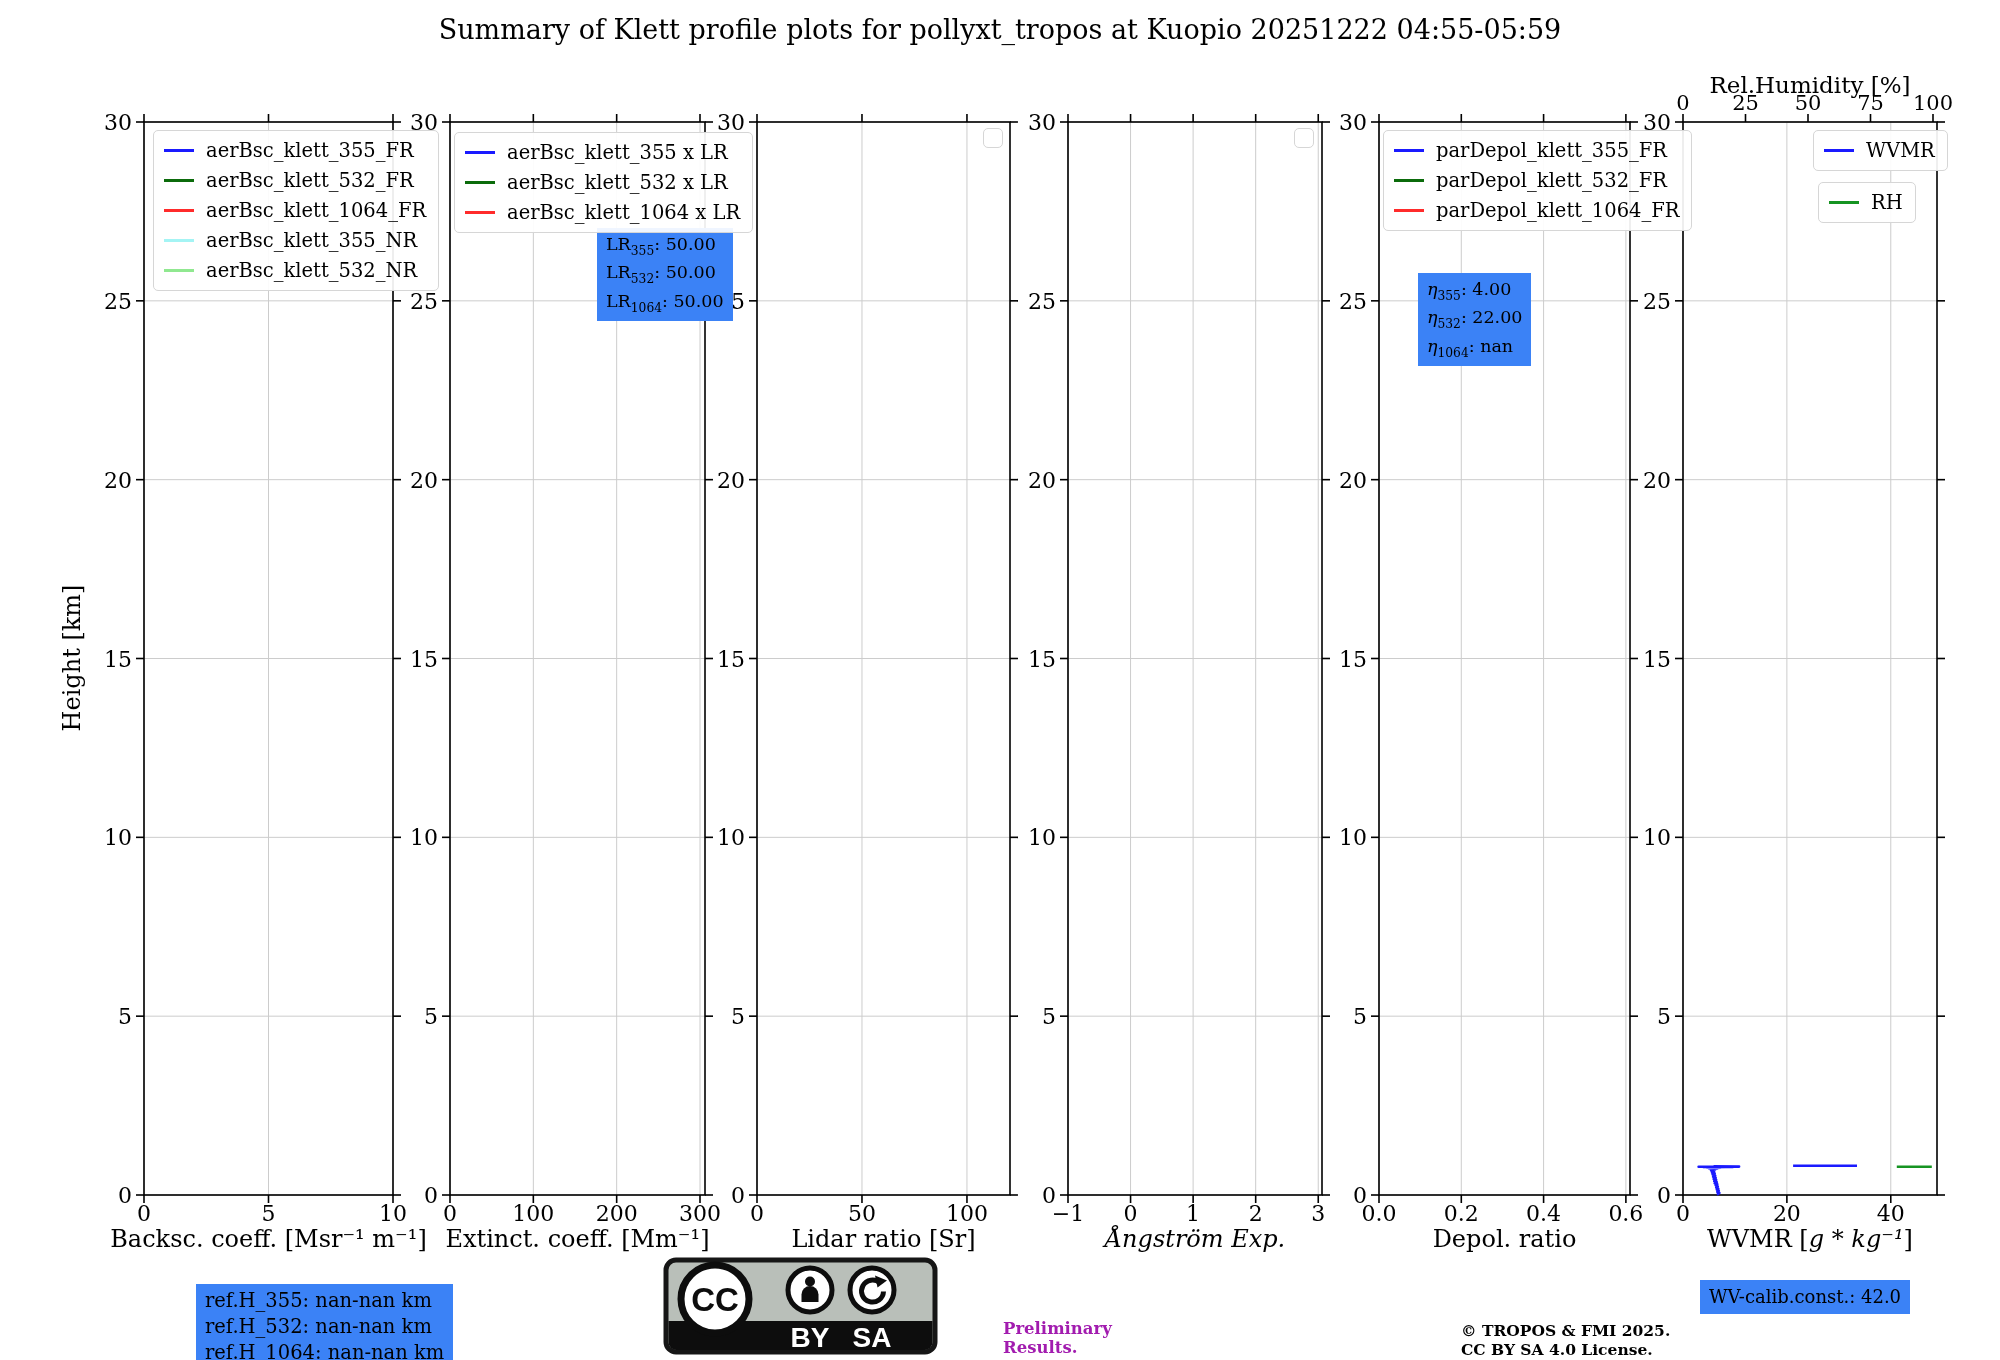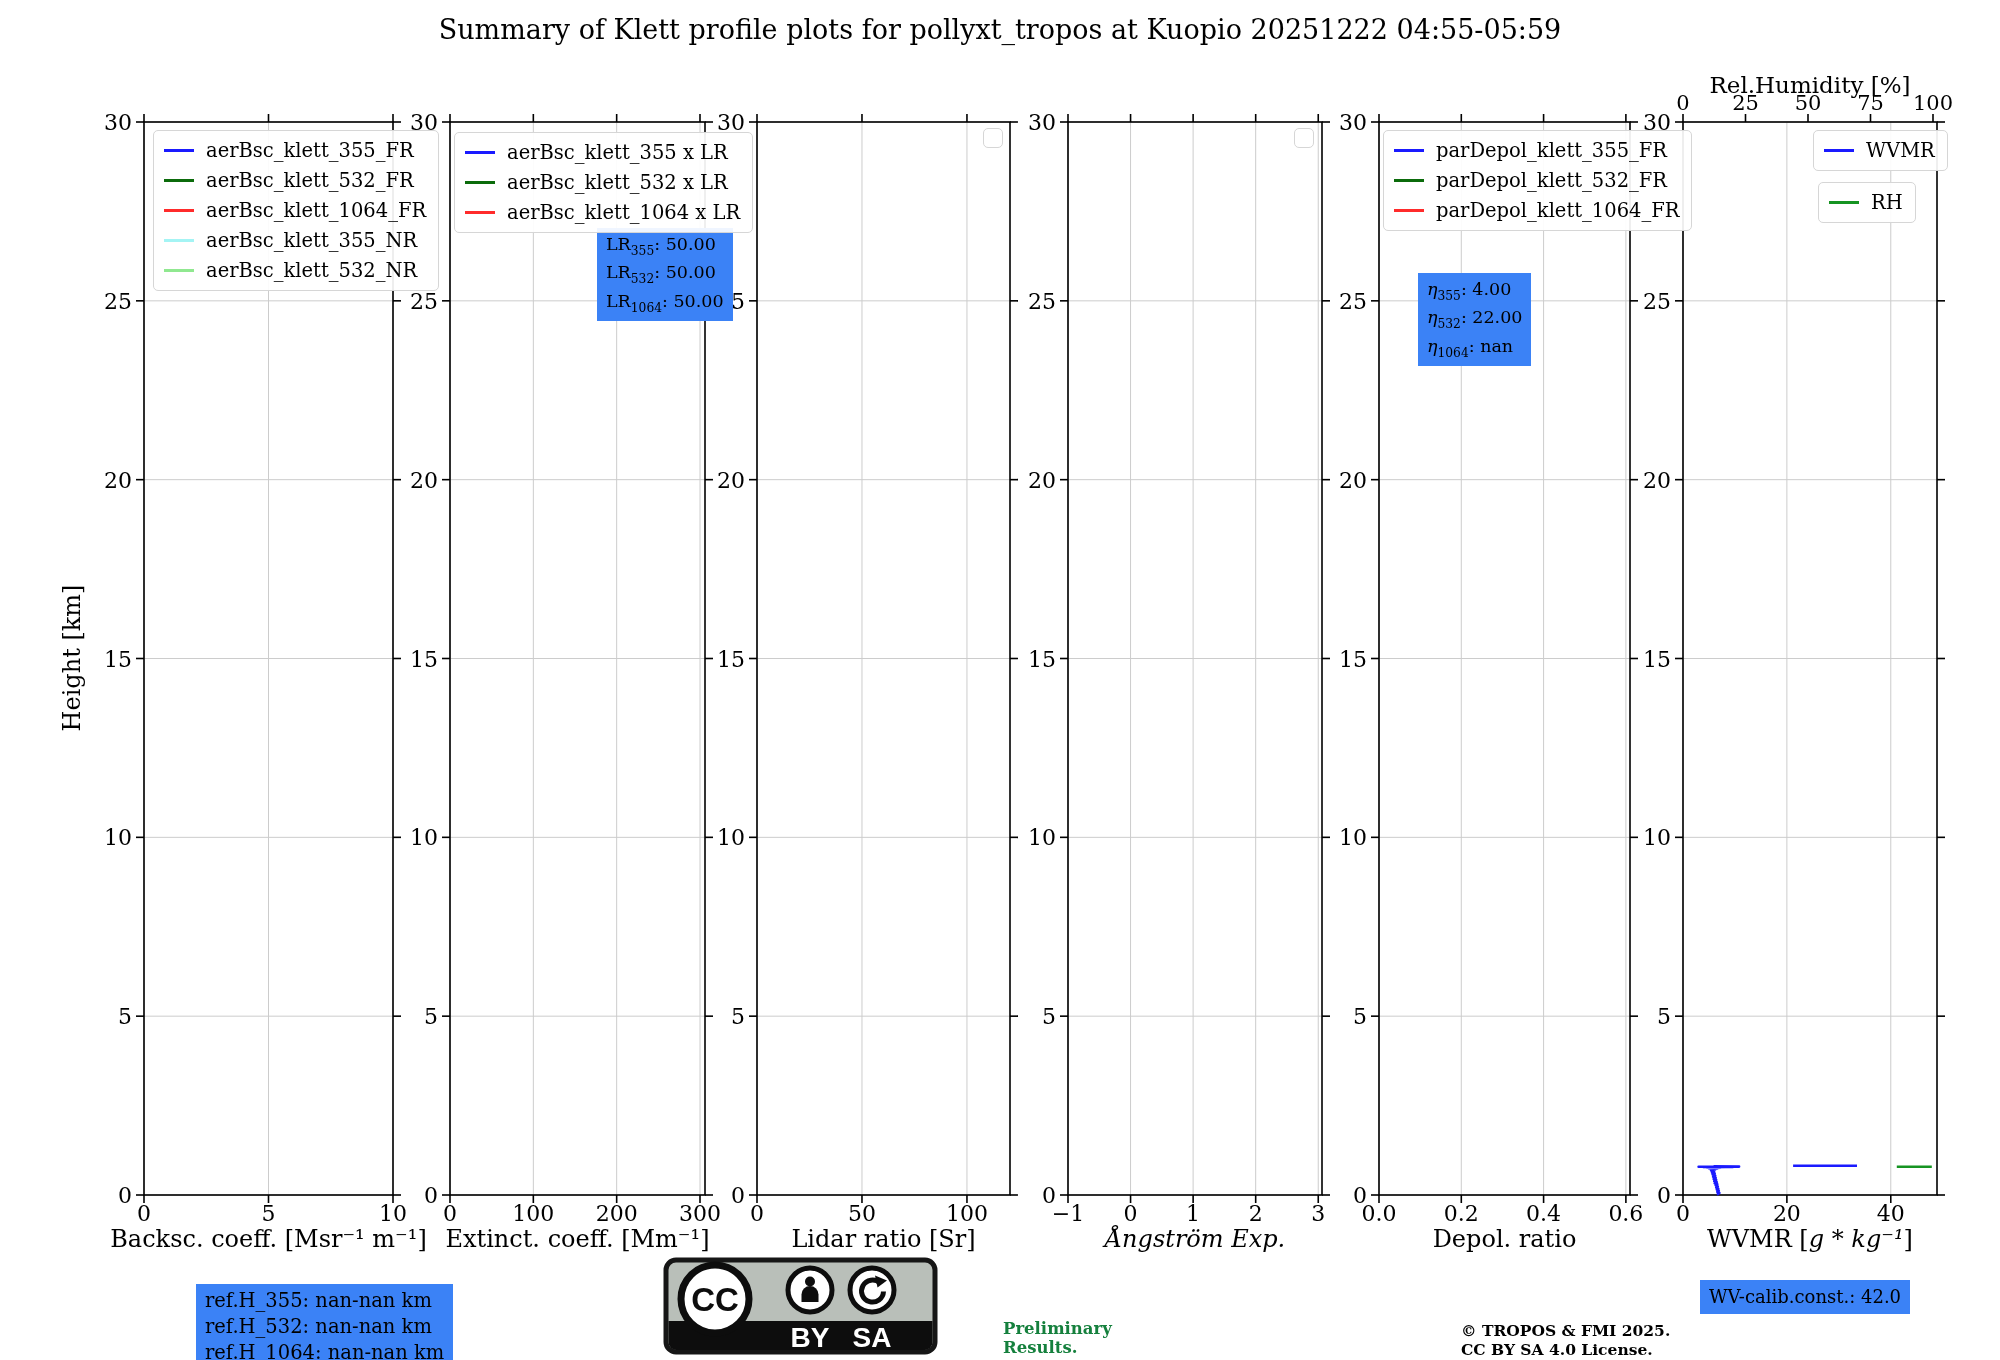--- a/index.html
+++ b/index.html
@@ -16,21 +16,21 @@
           gap:7px;font-size:19.5px;white-space:nowrap;z-index:3;}
   .legend.mini{width:14px;height:14px;padding:2px;border-radius:5px;}
   .legend .item{display:flex;align-items:center;gap:12px;}
   .legline{display:inline-block;width:30px;height:0;border-top:3px solid #000;}
   .annot{position:absolute;background:#3b82f6;padding:4px 9px;font-size:17.5px;
          line-height:1.45;white-space:nowrap;z-index:2;}
   .annot sub{font-size:70%;}
   .it{font-style:italic;}
   .ref-box{font-size:19.5px;line-height:1.34;}
   .calib-box{font-size:18px;}
-  .prelim{position:absolute;color:#15803d;font-weight:bold;font-size:16.5px;line-height:1.15;}
+  .prelim{position:absolute;color:#a21caf;font-weight:bold;font-size:16.5px;line-height:1.15;}
   .copyright{position:absolute;font-weight:bold;font-size:15.5px;line-height:1.2;}
   .cc{position:absolute;}
   .cc text{font-family:"Liberation Sans","DejaVu Sans",sans-serif;}
 </style>
 </head>
 <body>
 
 <div id="fig">
   <div class="title">Summary of Klett profile plots for pollyxt_tropos at Kuopio 20251222 04:55-05:59</div>
   <div class="ylabel">Height [km]</div>

